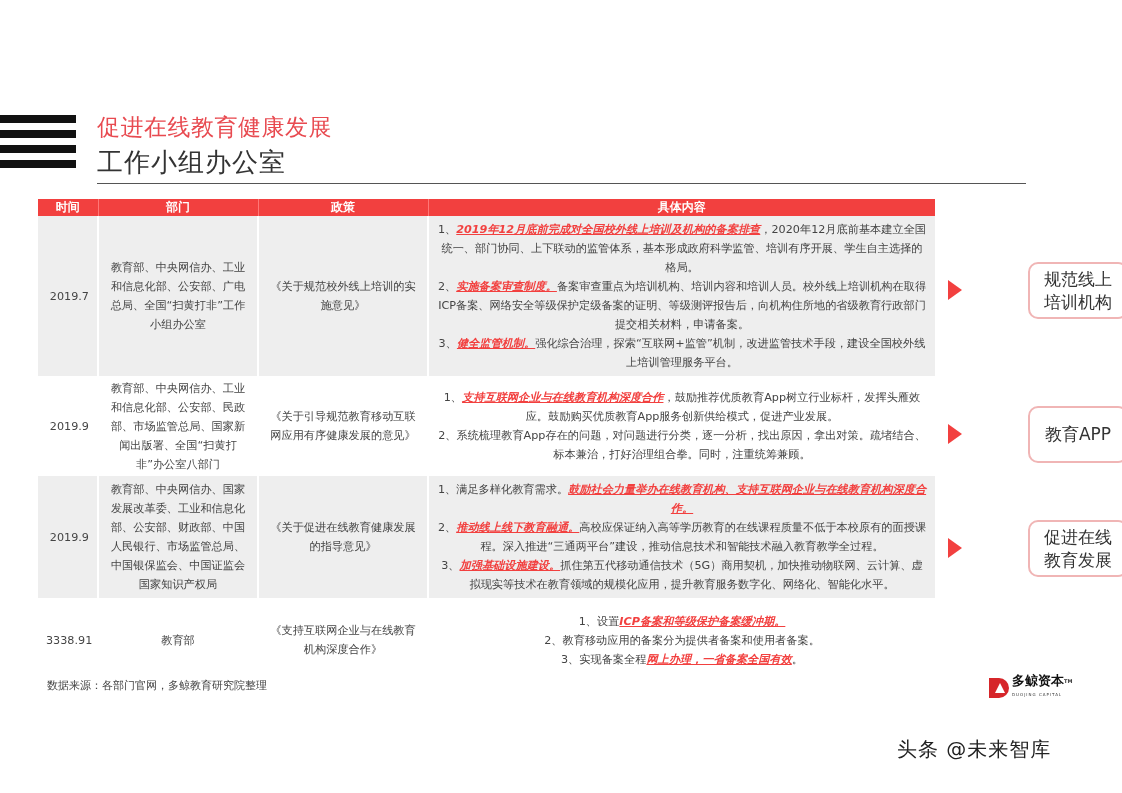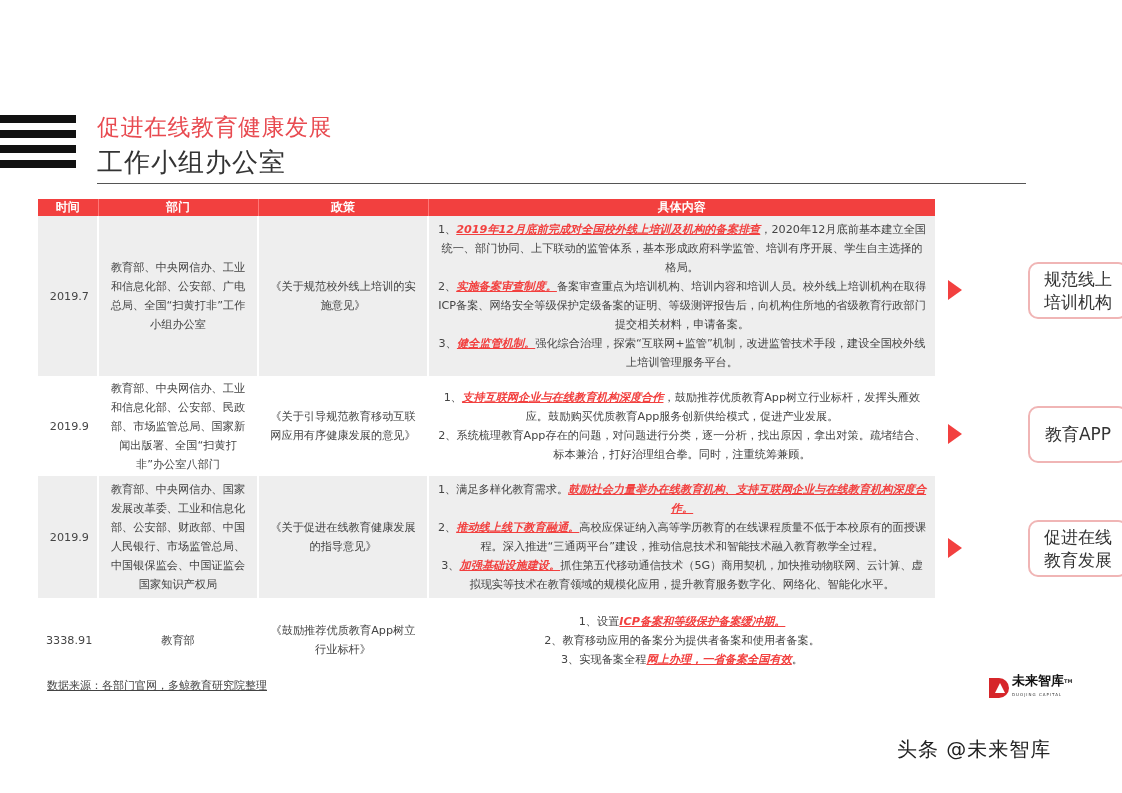--- a/index.html
+++ b/index.html
@@ -21,21 +21,21 @@
   tr.shaded td { background: #eeeeee; }
   tr.plain td { background: #ffffff; }
   td.c { text-align: center; padding: 0 8px; }
   td.content { padding: 4px 8px 4px 8px; text-align: center; }
   .hl { color: #f2403f; font-weight: bold; font-style: italic; text-decoration: underline; }
 
   .side { position: absolute; left: 948px; }
   .tri { position: absolute; left: 0; width: 0; height: 0; border-top: 10px solid transparent; border-bottom: 10px solid transparent; border-left: 14px solid #f2403f; }
   .tag { position: absolute; left: 40px; width: 100px; height: 57px; border: 2px solid #f0b5b5; border-radius: 10px; background: #fff; display: flex; align-items: center; justify-content: center; text-align: center; font-size: 17px; line-height: 23px; color: #333; margin-left: 40px; }
 
-  .source { position: absolute; left: 47px; top: 678px; font-size: 11px; color: #444; text-decoration: underline; }
+  .source { position: absolute; left: 47px; top: 678px; font-size: 11px; color: #444; }
 
   .logo { position: absolute; left: 989px; top: 674px; display: flex; align-items: center; }
   .logo-mark { width: 20px; height: 20px; background: #d6262a; border-radius: 0 10px 10px 0; position: relative; }
   .logo-mark:after { content: ""; position: absolute; left: 6px; top: 5px; width: 0; height: 0; border-left: 5px solid transparent; border-right: 5px solid transparent; border-bottom: 10px solid #fff; }
   .logo-text { margin-left: 3px; font-size: 13px; font-weight: bold; color: #111; line-height: 14px; }
   .logo-sub { font-size: 4px; letter-spacing: 1px; color: #333; display: block; font-weight: normal; }
   .logo-tm { font-size: 5px; vertical-align: top; color: #333; }
 
   .watermark { position: absolute; left: 897px; top: 736px; font-size: 20px; color: #222; letter-spacing: 1px; text-shadow: 0 0 1px #fff; }
 </style>
@@ -94,21 +94,21 @@
       <td class="c">《关于促进在线教育健康发展的指导意见》</td>
       <td class="content">
         <div><span>1、满足多样化教育需求。</span><span class="hl">鼓励社会力量举办在线教育机构、支持互联网企业与在线教育机构深度合作。</span></div>
         <div><span>2、</span><span class="hl">推动线上线下教育融通。</span><span>高校应保证纳入高等学历教育的在线课程质量不低于本校原有的面授课程。深入推进“三通两平台”建设，推动信息技术和智能技术融入教育教学全过程。</span></div>
         <div><span>3、</span><span class="hl">加强基础设施建设。</span><span>抓住第五代移动通信技术（5G）商用契机，加快推动物联网、云计算、虚拟现实等技术在教育领域的规模化应用，提升教育服务数字化、网络化、智能化水平。</span></div>
       </td>
     </tr>
     <tr class="plain" style="height:82px">
       <td class="c">3338.91</td>
       <td class="c">教育部</td>
-      <td class="c">《鼓励推荐优质教育App树立行业标杆》</td>
+      <td class="c">《支持互联网企业与在线教育机构深度合作》</td>
       <td class="content">
         <div><span>1、设置</span><span class="hl">ICP备案和等级保护备案缓冲期。</span></div>
         <div><span>2、</span><span>教育移动应用的备案分为提供者备案和使用者备案。</span></div>
         <div><span>3、实现备案全程</span><span class="hl">网上办理，一省备案全国有效</span><span>。</span></div>
       </td>
     </tr>
   </tbody>
 </table>
 
 <div class="side" style="top:262px">
@@ -134,18 +134,18 @@
         <div>教育发展</div>
       </div>
   </div>
 </div>
 
 <div class="source">数据来源：各部门官网，多鲸教育研究院整理</div>
 
 <div class="logo">
   <div class="logo-mark"></div>
   <div class="logo-text">
-    <span>未来智库</span><span class="logo-tm">TM</span>
+    <span>多鲸资本</span><span class="logo-tm">TM</span>
     <span class="logo-sub">DUOJING CAPITAL</span>
   </div>
 </div>
 
 <div class="watermark">头条 @未来智库</div>
 
 </body></html>

